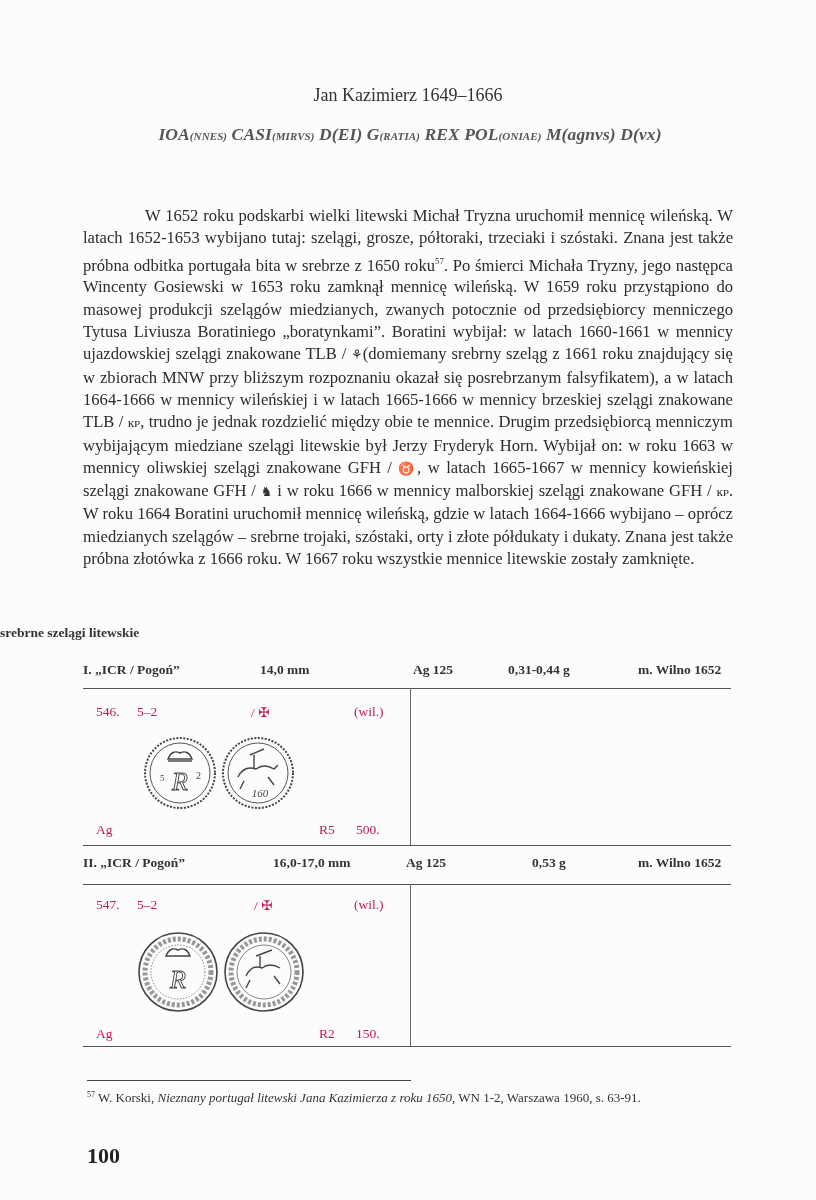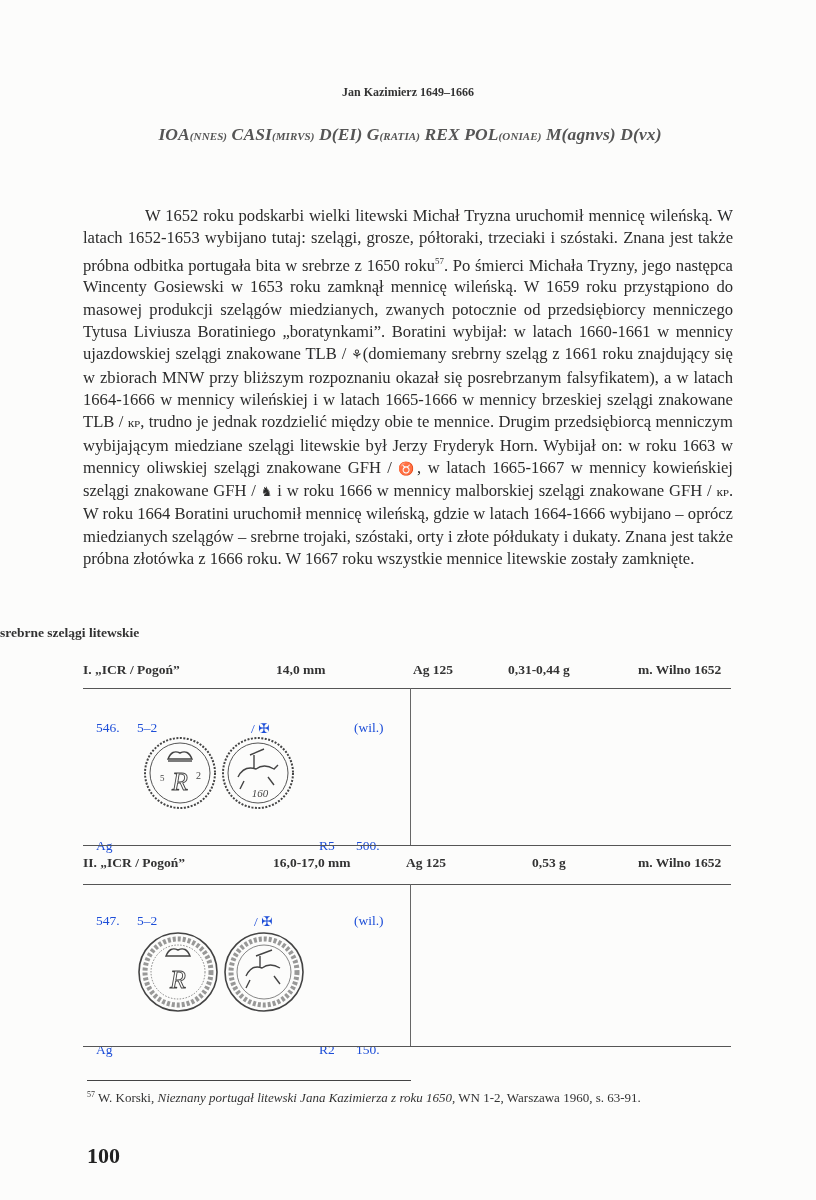--- a/index.html
+++ b/index.html
@@ -1,33 +1,33 @@
 <!DOCTYPE html>
 <html><head>
 <meta charset="utf-8">
 <style>
   html, body { margin: 0; padding: 0; }
   body {
     width: 816px; height: 1200px; background: #fcfcfb; position: relative; overflow: hidden;
     font-family: "Liberation Serif", serif; color: #2a2a2a;
   }
   .abs { position: absolute; }
-  #title { top: 85px; left: 0; width: 816px; text-align: center; font-weight: bold; font-size: 12px; color: #333; }
+  #title { top: 85px; left: 0; width: 816px; text-align: center; font-weight: normal; font-size: 18px; color: #333; }
   #legend { top: 124px; left: 80px; width: 660px; text-align: center; font-style: italic; font-weight: bold;
     font-size: 17.5px; line-height: 21px; color: #555; letter-spacing: 0.1px; }
   #legend .sc { font-size: 11px; }
   #body { top: 205px; left: 83px; width: 650px; font-size: 16.6px; line-height: 22.3px; text-align: justify; color: #2b2b2b; }
   #body p { margin: 0; text-indent: 62px; }
   #body sup { font-size: 9px; }
   .glyph { font-size: 13px; }
   #sect-title { top: 625px; left: 0; width: 816px; text-align: left; font-weight: bold; font-size: 13.5px; color: #333; }
   .hdr { font-weight: bold; font-size: 13.5px; color: #333; }
   .hline { height: 1px; background: #555; }
   .vline { width: 1px; background: #666; }
-  .cell { font-size: 13.5px; color: #1d4ed8; margin-top: 16px; }
+  .cell { font-size: 13.5px; color: #be185d; }
   .coin { }
   #fn-rule { top: 1080px; left: 87px; width: 324px; height: 1px; background: #444; }
   #footnote { top: 1090px; left: 87px; font-size: 13px; color: #333; }
   #footnote sup { font-size: 8px; }
   #pagenum { top: 1143px; left: 87px; font-size: 22px; font-weight: bold; color: #222; }
 </style>
 </head>
 <body>
 
 <div id="title" class="abs">Jan Kazimierz 1649–1666</div>
@@ -36,21 +36,21 @@
     <div><span>IOA</span><span class="sc">(NNES)</span><span> CASI</span><span class="sc">(MIRVS)</span><span> D(EI) G</span><span class="sc">(RATIA)</span><span> REX POL</span><span class="sc">(ONIAE)</span><span> M(agnvs) D(vx)</span></div>
   </div>
 
 <div id="body" class="abs">
   <p><span>W 1652 roku podskarbi wielki litewski Michał Tryzna uruchomił mennicę wileńską. W latach 1652-1653 wybijano tutaj: szelągi, grosze, półtoraki, trzeciaki i szóstaki. Znana jest także próbna odbitka portugała bita w srebrze z 1650 roku</span><sup>57</sup><span>. Po śmierci Michała Tryzny, jego następca Wincenty Gosiewski w 1653 roku zamknął mennicę wileńską. W 1659 roku przystąpiono do masowej produkcji szelągów miedzianych, zwanych potocznie od przedsiębiorcy menniczego Tytusa Liviusza Boratiniego „boratynkami”. Boratini wybijał: w latach 1660-1661 w mennicy ujazdowskiej szelągi znakowane TLB /</span> <span class="glyph">⚘</span><span>(domiemany srebrny szeląg z 1661 roku znajdujący się w zbiorach MNW przy bliższym rozpoznaniu okazał się posrebrzanym falsyfikatem), a w latach 1664-1666 w mennicy wileńskiej i w latach 1665-1666 w mennicy brzeskiej szelągi znakowane TLB /</span> <span class="glyph">ĸᴘ</span><span>, trudno je jednak rozdzielić między obie te mennice. Drugim przedsiębiorcą menniczym wybijającym miedziane szelągi litewskie był Jerzy Fryderyk Horn. Wybijał on: w roku 1663 w mennicy oliwskiej szelągi znakowane GFH /</span> <span class="glyph">♉</span><span>, w latach 1665-1667 w mennicy kowieńskiej szelągi znakowane GFH /</span> <span class="glyph">♞</span> <span>i w roku 1666 w mennicy malborskiej szelągi znakowane GFH /</span> <span class="glyph">ĸᴘ</span><span>. W roku 1664 Boratini uruchomił mennicę wileńską, gdzie w latach 1664-1666 wybijano – oprócz miedzianych szelągów – srebrne trojaki, szóstaki, orty i złote półdukaty i dukaty. Znana jest także próbna złotówka z 1666 roku. W 1667 roku wszystkie mennice litewskie zostały zamknięte.</span></p>
 </div>
 
 <div id="sect-title" class="abs">srebrne szelągi litewskie</div>
 
 <div class="abs hdr" style="top:662px;left:83px;">I. „ICR / Pogoń”</div>
-<div class="abs hdr" style="top:662px;left:276px;text-align:right;">14,0 mm</div>
+<div class="abs hdr" style="top:662px;left:260px;text-align:right;">14,0 mm</div>
 <div class="abs hdr" style="top:662px;left:413px;">Ag 125</div>
 <div class="abs hdr" style="top:662px;left:508px;">0,31-0,44 g</div>
 <div class="abs hdr" style="top:662px;left:638px;">m. Wilno 1652</div>
 <div class="abs hline" style="top:688px;left:83px;width:648px;"></div>
 <div class="abs vline" style="top:688px;left:410px;height:158px;"></div>
 
 <div class="abs cell" style="top:704px;left:96px;">546.</div>
 <div class="abs cell" style="top:704px;left:137px;">5–2</div>
 <div class="abs cell" style="top:704px;left:251px;">/ ✠</div>
 <div class="abs cell" style="top:704px;left:354px;">(wil.)</div>

